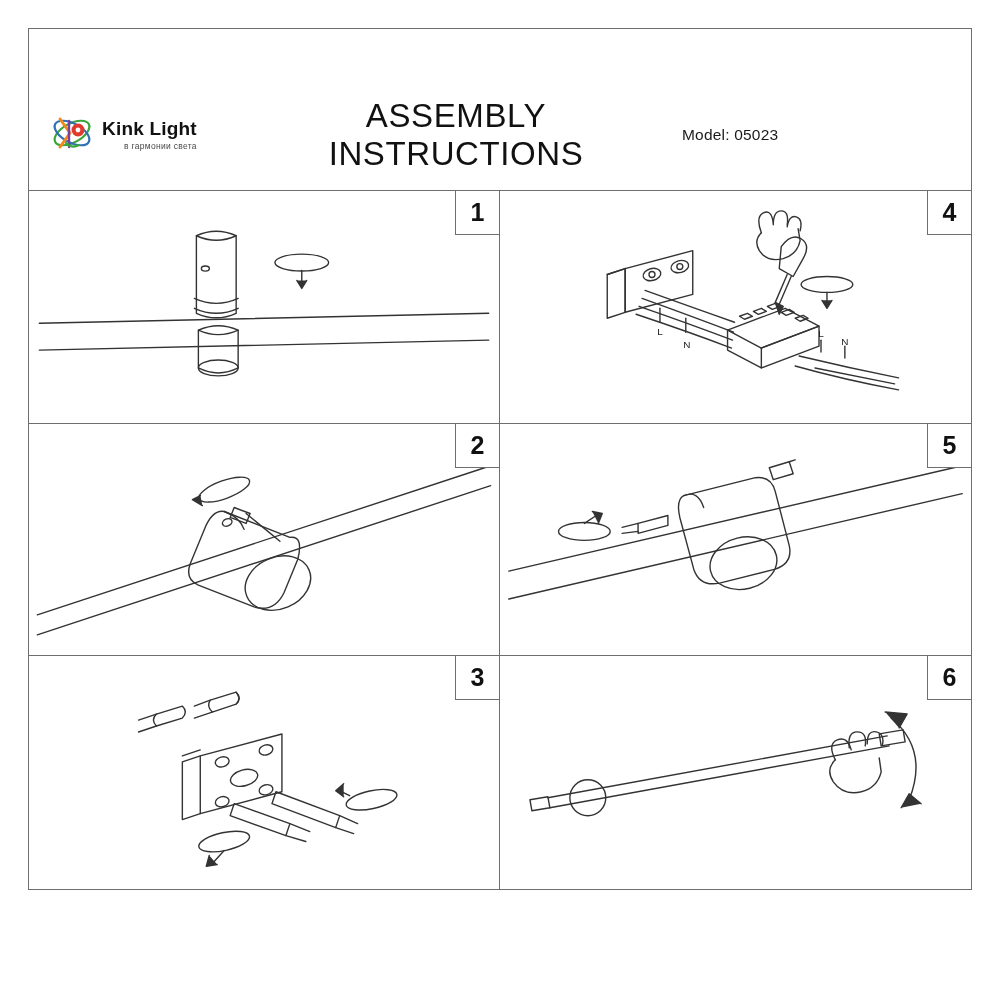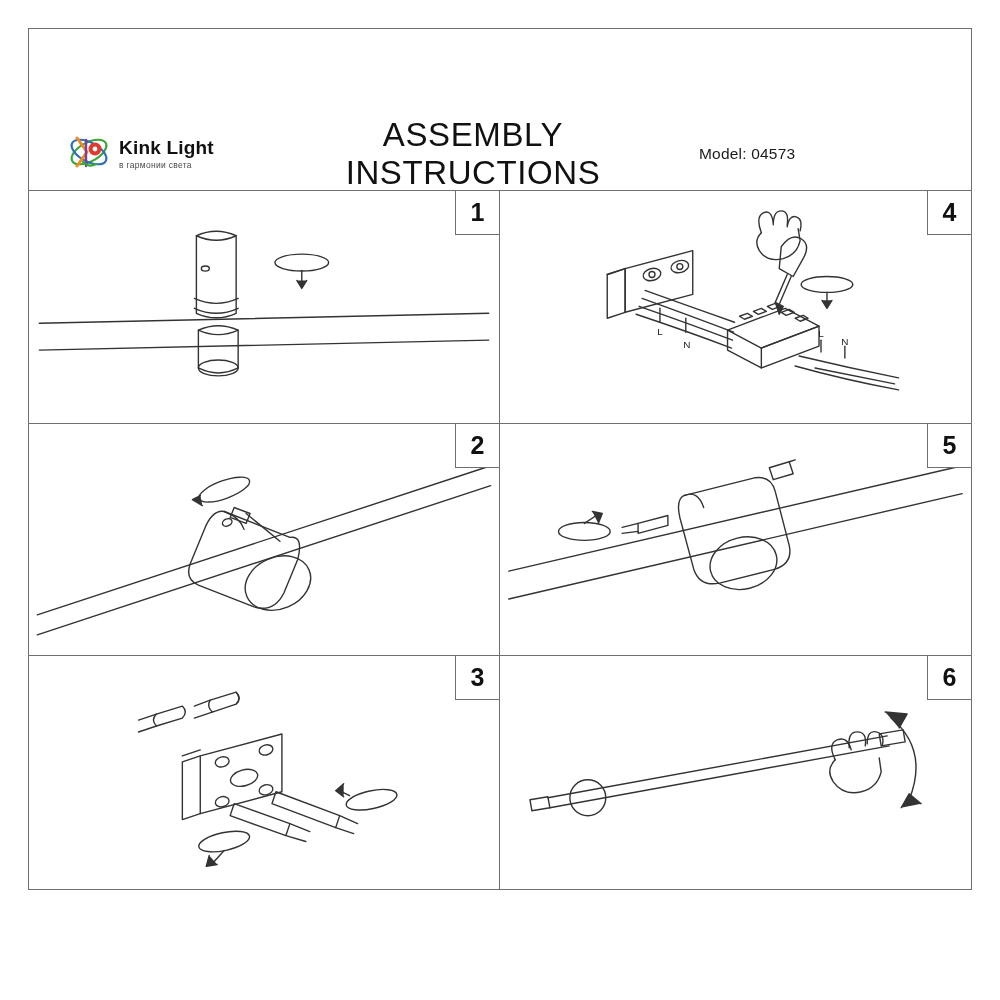--- a/index.html
+++ b/index.html
@@ -19,26 +19,25 @@
     position: absolute;
     left: 0; top: 0;
     width: 1000px;
     height: 1000px;
   }
 
   
   .header {
     position: absolute;
     left: 28px;
-    top: 108px;
+    top: 89px;
     width: 864px;
     height: 92px;
     display: flex;
     align-items: center;
-    padding-left: 17px;
   }
   .brand {
     display: flex;
     align-items: center;
     gap: 8px;
     width: 220px;
     flex: 0 0 220px;
     padding-left: 22px;
   }
   .brand-mark {
@@ -57,20 +56,21 @@
     font-size: 19px;
     font-weight: bold;
     letter-spacing: 0.2px;
     color: #111;
   }
   .brand-tag {
     font-size: 8.5px;
     color: #4a4a4a;
     margin-top: 4px;
     letter-spacing: 0.3px;
+    text-align: right;
   }
   .doc-title {
     flex: 1 1 auto;
     text-align: center;
     font-size: 33px;
     font-weight: normal;
     letter-spacing: 0.6px;
     color: #111;
     padding-right: 40px;
   }
@@ -161,21 +161,21 @@
         </svg>
       </div>
       <div class="brand-text">
         <div class="brand-name">Kink Light</div>
         <div class="brand-tag">в гармонии света</div>
       </div>
     </div>
 
     <div class="doc-title">ASSEMBLY INSTRUCTIONS</div>
 
-    <div class="model">Model: 04573</div>
+    <div class="model">Model: 05023</div>
   </div>
 
   <div class="grid">
 
     <div class="cell col1 row1">
       <div class="art">
         <svg viewBox="0 0 472 233" xmlns="http://www.w3.org/2000/svg">
           <g fill="none" stroke="#333" stroke-width="1.4" stroke-linecap="round" stroke-linejoin="round">
 
             <line x1="10" y1="133" x2="462" y2="123"></line>

